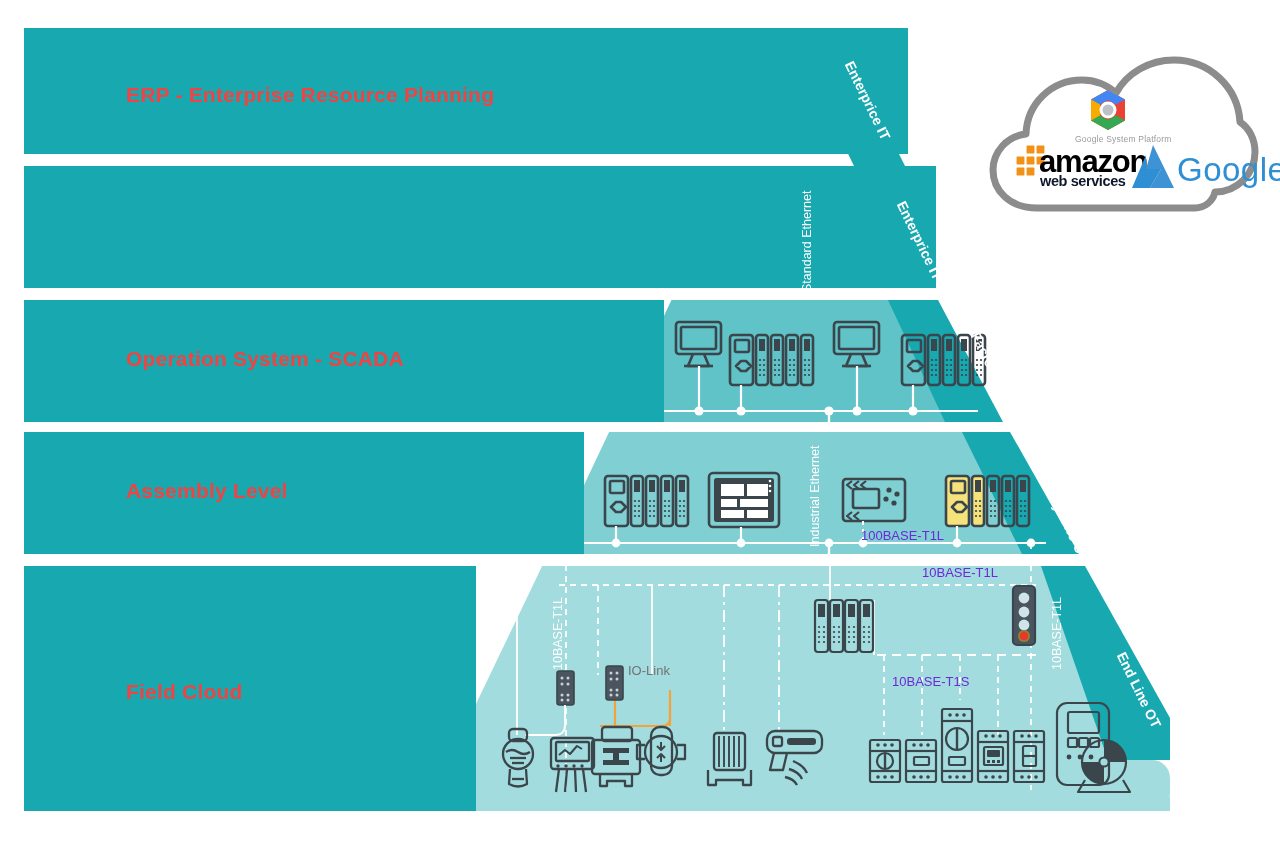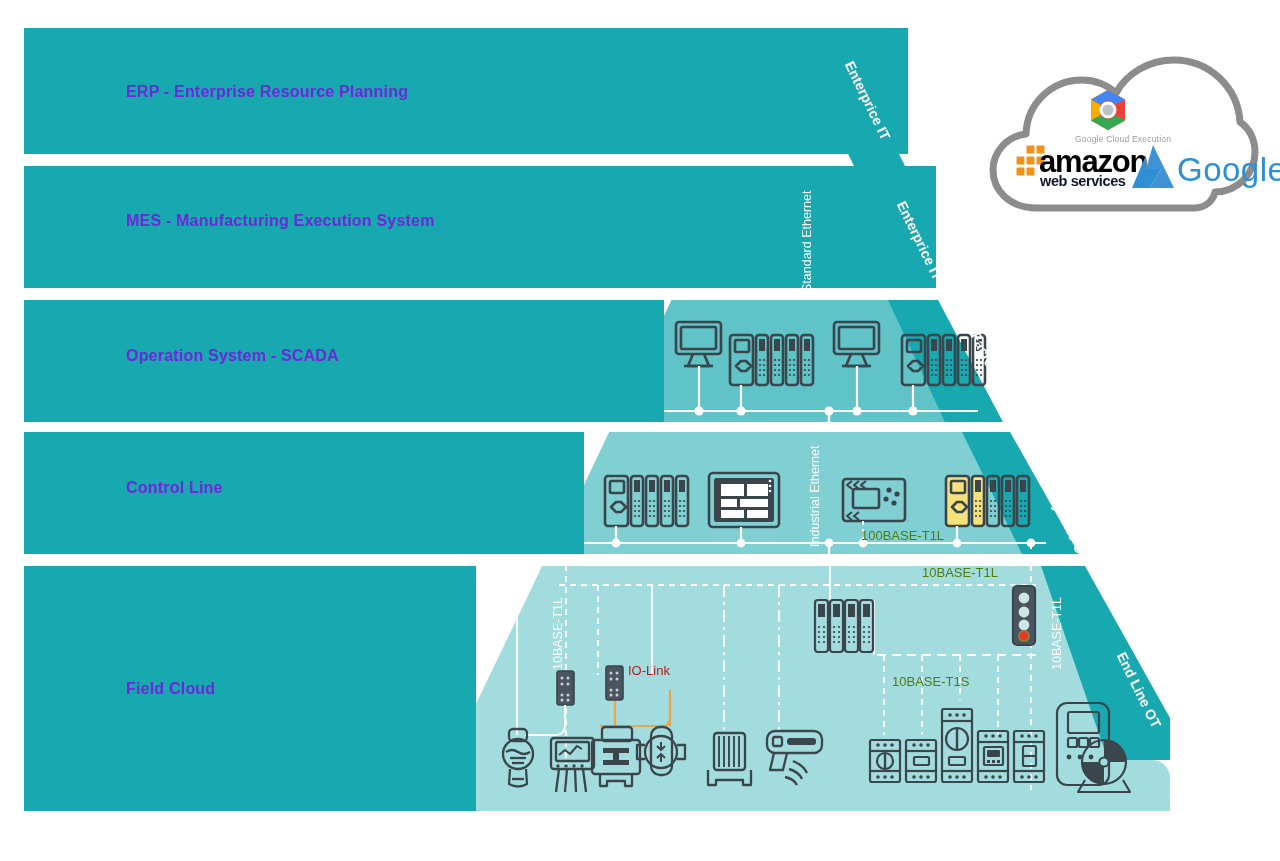--- a/index.html
+++ b/index.html
@@ -12,23 +12,23 @@
     position: relative;
   }
   #stage { position: absolute; inset: 0; }
   .band {
     position: absolute;
     left: 24px;
     background: #17A8B0;
   }
   .band-label {
     position: absolute;
-    color: #6d28d9;
+    color: #ef4444;
     font-weight: bold;
-    font-size: 16px;
+    font-size: 21px;
     letter-spacing: 0.2px;
     white-space: nowrap;
   }
   .pyr-svg { position: absolute; left: 0; top: 0; }
   .side-label {
     position: absolute;
     color: #ffffff;
     font-weight: bold;
     font-size: 14px;
     white-space: nowrap;
@@ -36,27 +36,27 @@
   }
   .vnet-label {
     position: absolute;
     color: #ffffff;
     font-size: 12.5px;
     white-space: nowrap;
     transform-origin: left center;
   }
   .hnet-label {
     position: absolute;
-    color: #4d7c0f;
+    color: #6d28d9;
     font-size: 13px;
     white-space: nowrap;
   }
   .iolink-label {
     position: absolute;
-    color: #b91c1c;
+    color: #737373;
     font-size: 13px;
     white-space: nowrap;
   }
   
   #cloud { position: absolute; left: 985px; top: 48px; width: 278px; height: 190px; }
   .gcp-txt {
     position: absolute; color: #9b9b9b; font-size: 8.5px;
     letter-spacing: 0.2px; white-space: nowrap;
   }
   .aws-txt1 {
@@ -773,23 +773,22 @@
       <clipPath id="oL4">
           <rect x="560" y="432" width="720" height="122"></rect>
         </clipPath>
       <clipPath id="oL5">
           <rect x="452" y="566" width="828" height="245"></rect>
         </clipPath>
     </defs>
   </svg>
 
   <div class="band-label" style="left:126px; top:83px;">ERP -  Enterprise Resource Planning</div>
-  <div class="band-label" style="left:126px; top:212px;">MES - Manufacturing Execution System</div>
   <div class="band-label" style="left:126px; top:347px;">Operation System - SCADA</div>
-  <div class="band-label" style="left:126px; top:479px;">Control Line</div>
+  <div class="band-label" style="left:126px; top:479px;">Assembly Level</div>
   <div class="band-label" style="left:126px; top:680px;">Field Cloud</div>
 
   <div class="side-label" style="left:849px; top:54px; transform: rotate(64deg);">Enterprice IT</div>
   <div class="side-label" style="left:901px; top:194px; transform: rotate(64deg);">Enterprice IT</div>
   <div class="side-label" style="left:975px; top:325px; transform: rotate(64deg);">Factory OT</div>
   <div class="side-label" style="left:1032px; top:443px; transform: rotate(64deg);">Assembly Line OT</div>
   <div class="side-label" style="left:1121px; top:645px; transform: rotate(64deg);">End Line OT</div>
 
   <div class="vnet-label" style="left:800px; top:180px; transform: rotate(-90deg); transform-origin: left top; translate: 0 112px;">Standard Ethernet</div>
   <div class="vnet-label" style="left:808px; top:437px; transform: rotate(-90deg); transform-origin: left top; translate: 0 110px;">Industrial Ethernet</div>
@@ -819,21 +818,21 @@
 
     
     <svg style="position:absolute; left:100px; top:40px;" width="46" height="44" viewBox="0 0 46 44">
       <path d="M23 2 L40 11.5 L40 32.5 L23 42 L6 32.5 L6 11.5 Z" fill="#EA4335"></path>
       <path d="M23 2 L6 11.5 L6 32.5 L15 37.5 L15 16 L32 6.5 Z" fill="#F9AB00"></path>
       <path d="M23 2 L40 11.5 L31 16.5 L23 12 L15 16.5 L6 11.5 Z" fill="#4285F4"></path>
       <path d="M6 32.5 L23 42 L40 32.5 L31 27.5 L23 32 L15 27.5 Z" fill="#34A853"></path>
       <circle cx="23" cy="22" r="8.5" fill="#ffffff"></circle>
       <circle cx="23" cy="22" r="5.5" fill="#BDC1C6"></circle>
     </svg>
-    <div class="gcp-txt" style="left:90px; top:86px;">Google Cloud Execution</div>
+    <div class="gcp-txt" style="left:90px; top:86px;">Google System Platform</div>
 
     
     <svg style="position:absolute; left:28px; top:96px;" width="40" height="34" viewBox="0 0 40 34">
       <g fill="#F29117" stroke="#ffffff" stroke-width="1.1">
         <rect x="13" y="1" width="9" height="9" rx="1"></rect>
         <rect x="23" y="1" width="9" height="9" rx="1"></rect>
         <rect x="3" y="12" width="9" height="9" rx="1"></rect>
         <rect x="13" y="12" width="9" height="9" rx="1"></rect>
         <rect x="23" y="12" width="9" height="9" rx="1"></rect>
         <rect x="3" y="23" width="9" height="9" rx="1"></rect>

